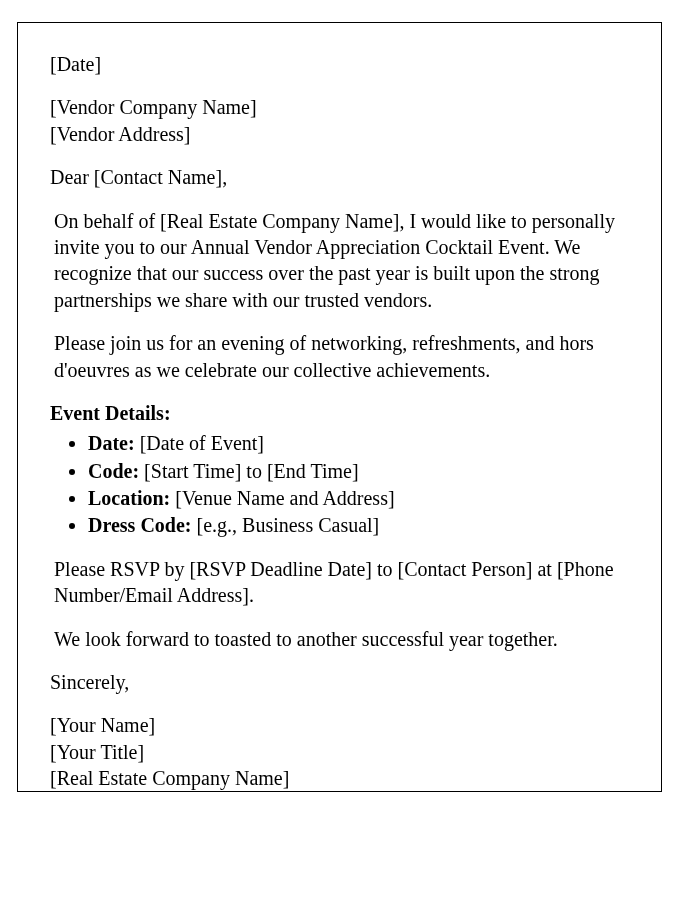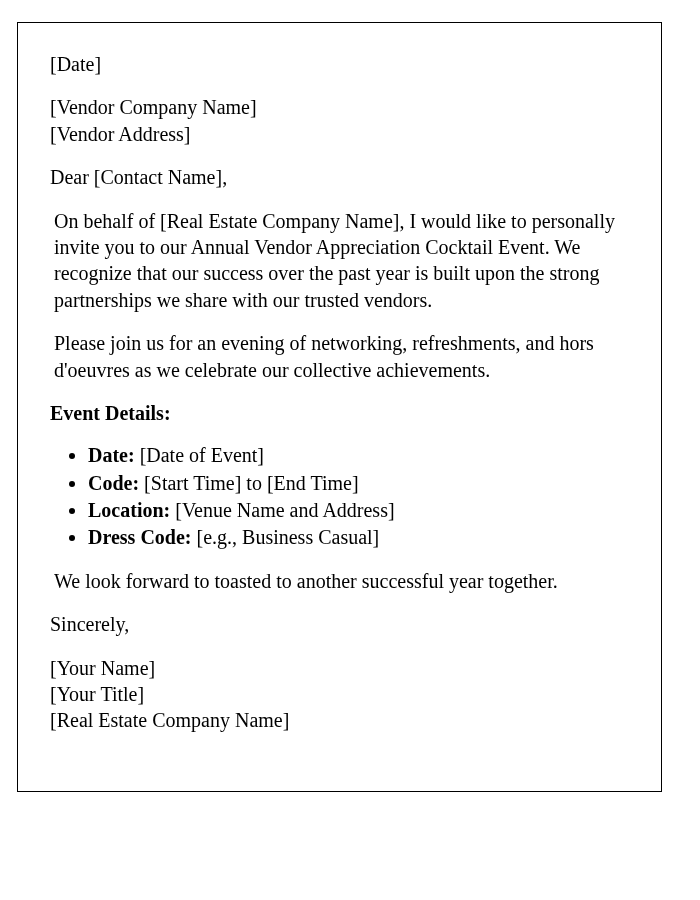--- a/index.html
+++ b/index.html
@@ -39,21 +39,21 @@
     margin: 0 0 17px 0;
   }
   .lines > div {
     white-space: nowrap;
   }
   .heading {
     font-weight: bold;
     margin: 0 0 1px 0;
   }
   ul.details {
-    margin: 16px 0 17px 0;
+    margin: 4px 0 17px 0;
     padding-left: 38px;
     list-style-type: disc;
   }
   ul.details li {
     margin: 0 0 1px 0;
   }
   ul.details li .lbl {
     font-weight: bold;
   }
   p {
@@ -100,20 +100,21 @@
         <li>
           <span class="lbl">Location:</span>
           <span>[Venue Name and Address]</span>
         </li>
         <li>
           <span class="lbl">Dress Code:</span>
           <span>[e.g., Business Casual]</span>
         </li>
       </ul>
 
+      <p class="para">Please RSVP by [RSVP Deadline Date] to [Contact Person] at [Phone Number/Email Address].</p>
 
       <p class="para">We look forward to toasted to another successful year together.</p>
 
       <div class="block">Sincerely,</div>
 
       <div class="block sig-block">
         <div>[Your Name]</div>
         <div>[Your Title]</div>
         <div>[Real Estate Company Name]</div>
       </div>

